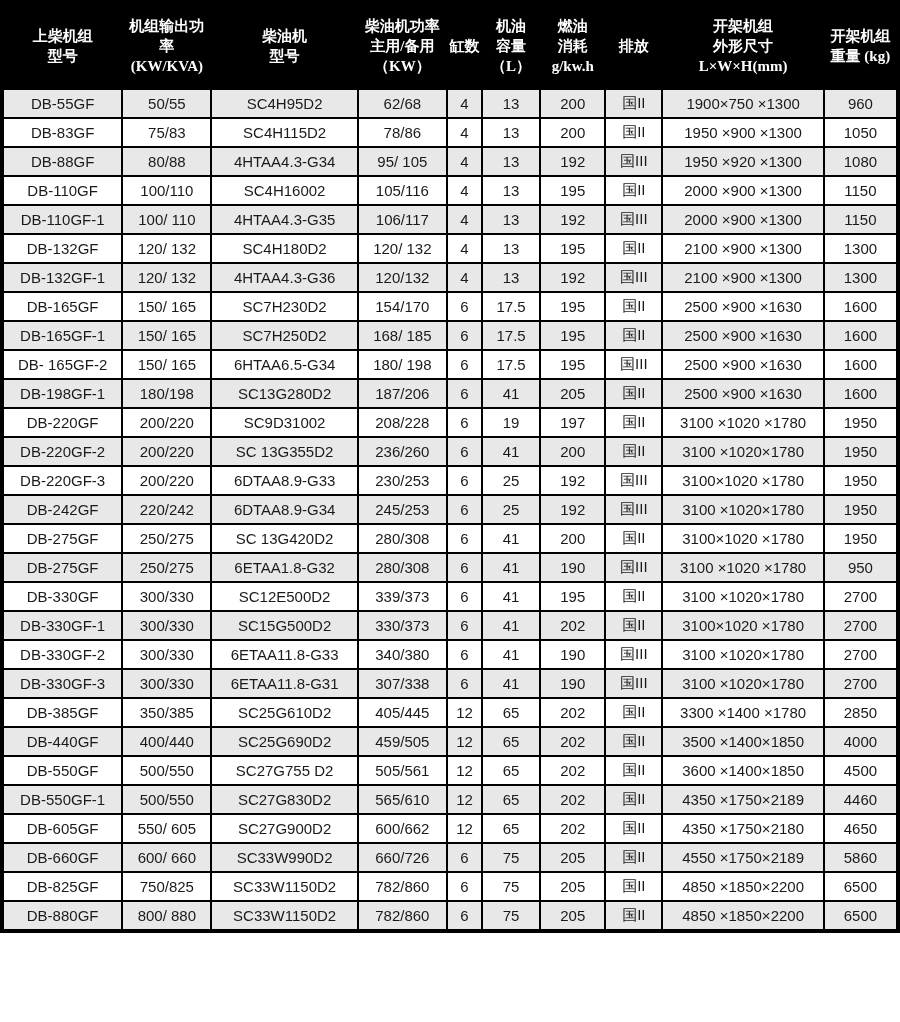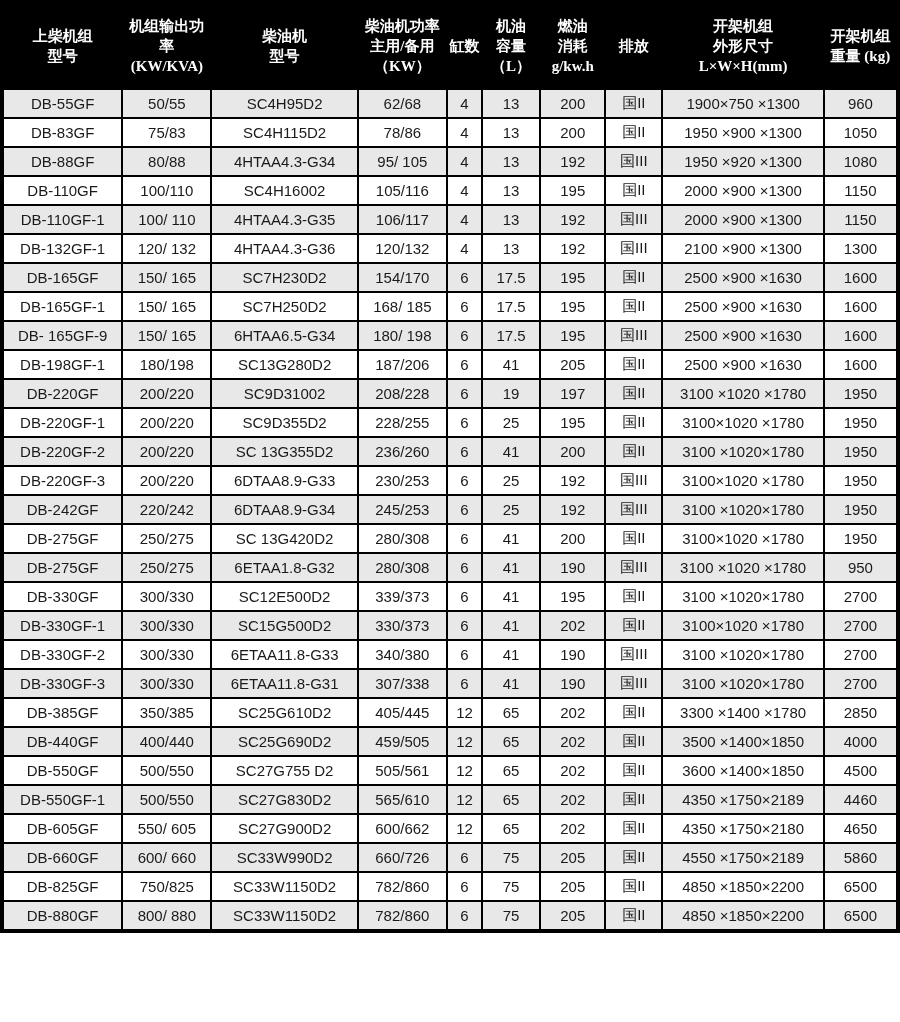--- a/index.html
+++ b/index.html
@@ -141,20 +141,32 @@
         <td>4HTAA4.3-G35</td>
         <td>106/117</td>
         <td>4</td>
         <td>13</td>
         <td>192</td>
         <td>国III</td>
         <td>2000 ×900 ×1300</td>
         <td>1150</td>
       </tr>
       <tr>
+        <td>DB-132GF</td>
+        <td>120/ 132</td>
+        <td>SC4H180D2</td>
+        <td>120/ 132</td>
+        <td>4</td>
+        <td>13</td>
+        <td>195</td>
+        <td>国II</td>
+        <td>2100 ×900 ×1300</td>
+        <td>1300</td>
+      </tr>
+      <tr>
         <td>DB-132GF-1</td>
         <td>120/ 132</td>
         <td>4HTAA4.3-G36</td>
         <td>120/132</td>
         <td>4</td>
         <td>13</td>
         <td>192</td>
         <td>国III</td>
         <td>2100 ×900 ×1300</td>
         <td>1300</td>
@@ -177,21 +189,21 @@
         <td>SC7H250D2</td>
         <td>168/ 185</td>
         <td>6</td>
         <td>17.5</td>
         <td>195</td>
         <td>国II</td>
         <td>2500 ×900 ×1630</td>
         <td>1600</td>
       </tr>
       <tr>
-        <td>DB- 165GF-9</td>
+        <td>DB- 165GF-2</td>
         <td>150/ 165</td>
         <td>6HTAA6.5-G34</td>
         <td>180/ 198</td>
         <td>6</td>
         <td>17.5</td>
         <td>195</td>
         <td>国III</td>
         <td>2500 ×900 ×1630</td>
         <td>1600</td>
       </tr>
@@ -210,32 +222,20 @@
       <tr>
         <td>DB-220GF</td>
         <td>200/220</td>
         <td>SC9D31002</td>
         <td>208/228</td>
         <td>6</td>
         <td>19</td>
         <td>197</td>
         <td>国II</td>
         <td>3100 ×1020 ×1780</td>
-        <td>1950</td>
-      </tr>
-      <tr>
-        <td>DB-220GF-1</td>
-        <td>200/220</td>
-        <td>SC9D355D2</td>
-        <td>228/255</td>
-        <td>6</td>
-        <td>25</td>
-        <td>195</td>
-        <td>国II</td>
-        <td>3100×1020 ×1780</td>
         <td>1950</td>
       </tr>
       <tr>
         <td>DB-220GF-2</td>
         <td>200/220</td>
         <td>SC 13G355D2</td>
         <td>236/260</td>
         <td>6</td>
         <td>41</td>
         <td>200</td>

